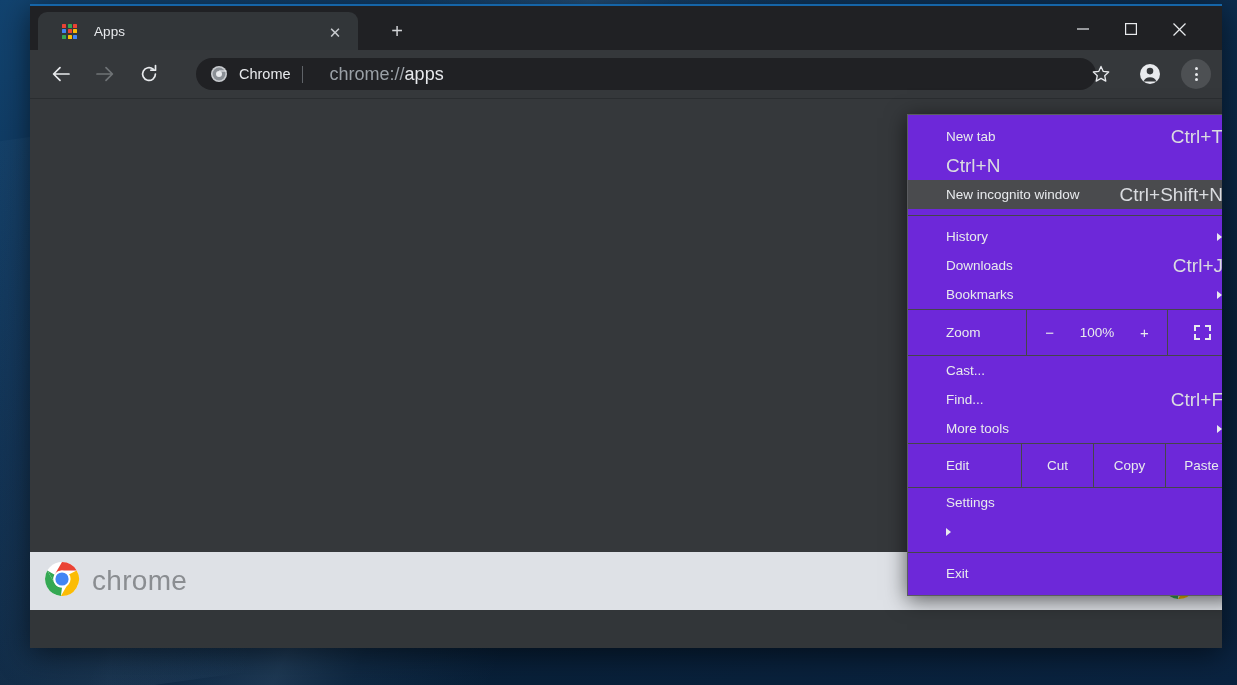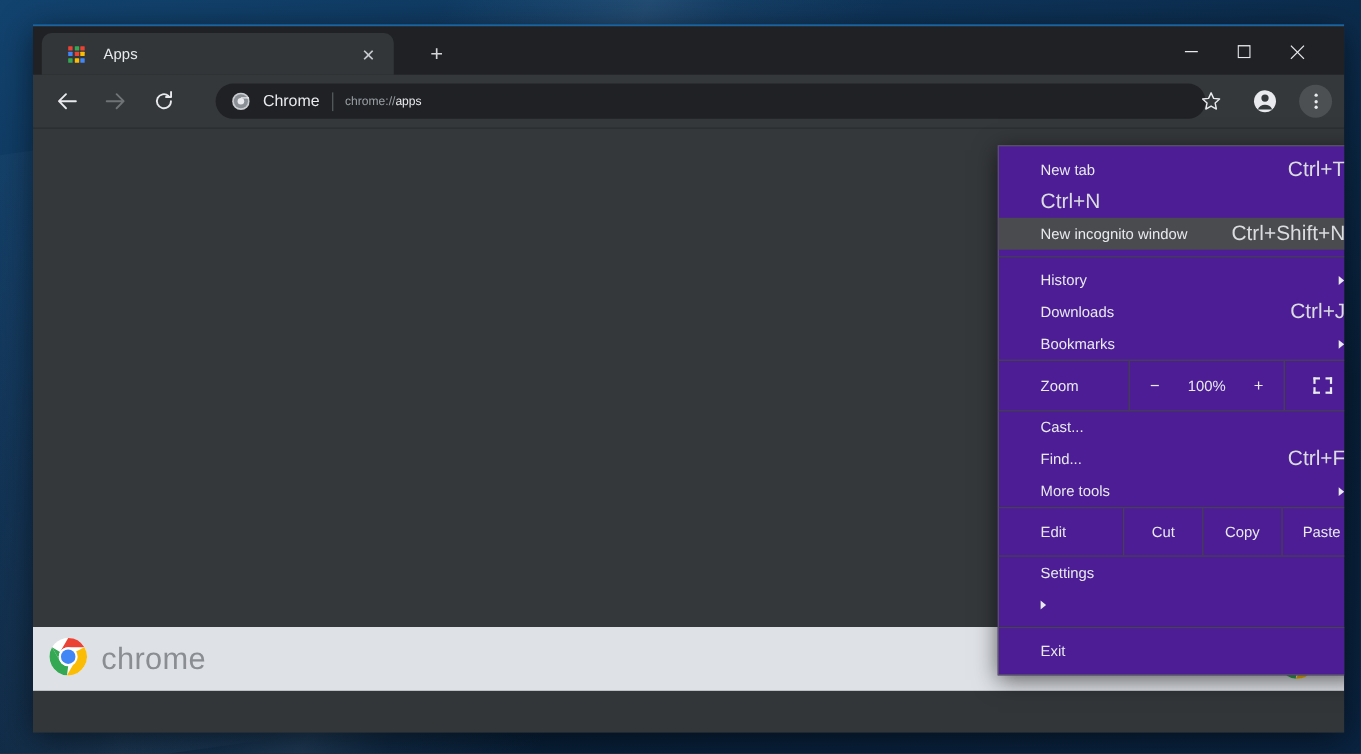--- a/index.html
+++ b/index.html
@@ -26,21 +26,21 @@
     position: absolute; left: -40px; top: 120px;
     width: 420px; height: 560px;
     background: linear-gradient(105deg, rgba(160,200,235,0.00) 0%, rgba(160,200,235,0.10) 45%, rgba(160,200,235,0.00) 70%);
     transform: rotate(-8deg);
     pointer-events: none;
   }
 
   
   #browser-window {
     position: absolute;
-    left: 30px; top: 22px;
+    left: 30px; top: 4px;
     width: 1192px; height: 644px;
     background: #323639;
     box-shadow: 0 6px 28px rgba(0,0,0,0.55);
     overflow: hidden;
   }
   #window-top-accent {
     position: absolute; left: 0; top: 0; width: 100%; height: 2px;
     background: #1565a8;
   }
 
@@ -122,21 +122,21 @@
     display: flex; align-items: center;
   }
   #omnibox-chrome-icon { margin-left: 15px; width: 16px; height: 16px; }
   #omnibox-product {
     margin-left: 12px; color: #e8eaed; font-size: 14.5px;
   }
   #omnibox-divider {
     margin-left: 11px; width: 1px; height: 17px; background: #5f6368;
   }
   #omnibox-url {
-    margin-left: 11px; font-size: 11px; color: #9aa0a6;
+    margin-left: 27px; font-size: 18px; color: #9aa0a6;
   }
   #omnibox-url b { color: #e8eaed; font-weight: 400; }
 
   .tool-icon {
     position: absolute; top: 9px;
     width: 30px; height: 30px;
     display: flex; align-items: center; justify-content: center;
     border-radius: 50%;
     color: #e8eaed;
   }
@@ -175,21 +175,21 @@
   #web-store-logo {
     position: absolute; right: 26px; top: 14px;
     width: 34px; height: 34px;
   }
 
   
   #chrome-menu {
     position: absolute;
     left: 877px; top: 110px;
     width: 331px;
-    background: #4c1d95;
+    background: #6d28d9;
     border: 1px solid #5a5c5f;
     box-shadow: 0 4px 20px rgba(0,0,0,0.6);
     padding: 7px 0 0 0;
     z-index: 50;
     font-size: 13.5px;
     color: #e8eaed;
   }
   .menu-item {
     position: relative;
     height: 29px;

